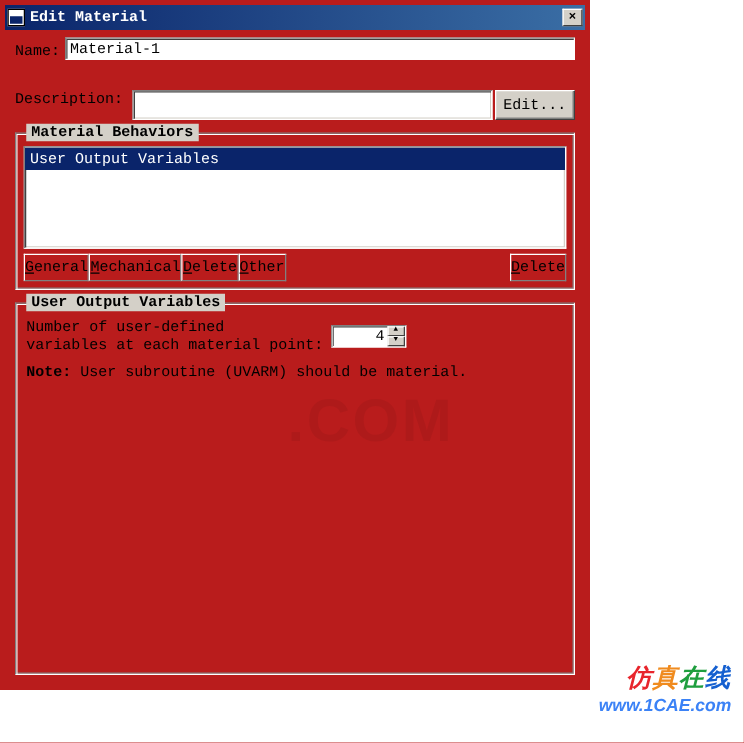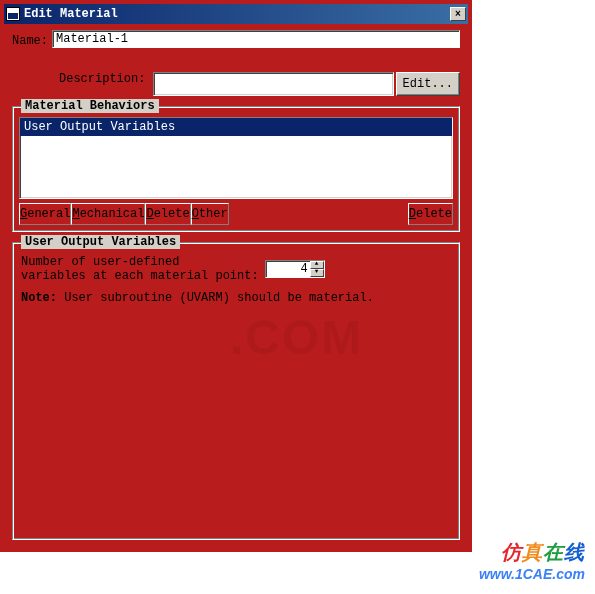--- a/index.html
+++ b/index.html
@@ -66,21 +66,21 @@
   height: 18px;
   border: 1px solid #808080;
   border-right-color: #fff;
   border-bottom-color: #fff;
   box-shadow: inset 1px 1px 0 #404040;
   background: #fff;
   font-family: inherit;
   font-size: 12px;
   padding: 1px 3px;
 }
-.desc-row { display: flex; align-items: stretch; margin-bottom: 10px; margin-left: 47px; }
+.desc-row { display: flex; align-items: stretch; margin-bottom: 10px; }
 .desc-input {
   flex: 1;
   height: 24px;
   margin-left: 4px;
   border-top: 1px solid #808080;
   border-left: 1px solid #808080;
   border-right: 1px solid #fff;
   border-bottom: 1px solid #fff;
   box-shadow: inset 1px 1px 0 #404040, inset -1px -1px 0 #d4d0c8;
   background: #fff;
@@ -180,21 +180,21 @@
   border-bottom-color: #404040;
   font-size: 6px;
   line-height: 4px;
   text-align: center;
   cursor: pointer;
 }
 .note { margin-top: 4px; }
 .note b { font-weight: bold; }
 .watermark {
   position: absolute;
-  bottom: 12px;
+  bottom: 22px;
   right: 10px;
   text-align: right;
   font-family: "SimSun", serif;
   pointer-events: none;
 }
 .watermark .cn {
   font-size: 20px;
   font-style: italic;
   font-weight: bold;
   letter-spacing: 1px;

